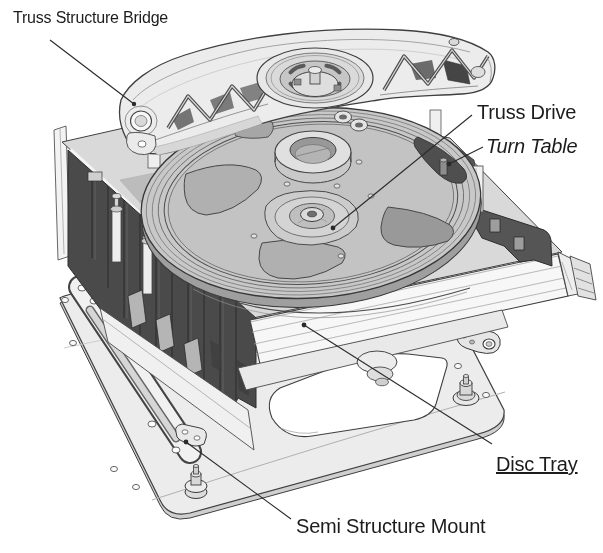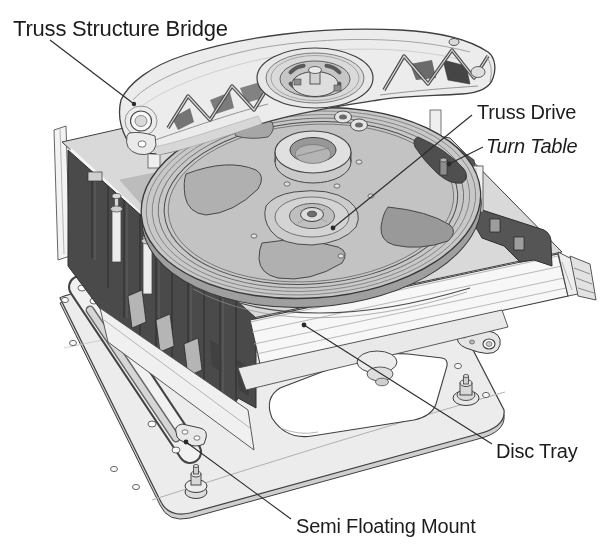--- a/index.html
+++ b/index.html
@@ -306,18 +306,18 @@
     <g fill="#2b2b2b" stroke="none">
       <circle cx="134" cy="104" r="2.2"></circle>
       <circle cx="333" cy="228" r="2.4"></circle>
       <circle cx="449" cy="164" r="2.4"></circle>
       <circle cx="304" cy="325" r="2.4"></circle>
       <circle cx="186" cy="442" r="2.4"></circle>
     </g>
   </g>
 </svg>
 
-  <div class="callout" style="left:13px;top:17px;font-size:22px;">Truss Structure Bridge</div>
+  <div class="callout" style="left:13px;top:10px;font-size:16px;">Truss Structure Bridge</div>
   <div class="callout" style="left:477px;top:102px;">Truss Drive</div>
   <div class="callout" style="left:486px;top:136px;font-style:italic;">Turn Table</div>
-  <div class="callout" style="left:496px;top:441px;">Disc Tray</div>
-  <div class="callout" style="left:296px;top:516px;">Semi Floating Mount</div>
+  <div class="callout" style="left:496px;top:454px;text-decoration:underline;">Disc Tray</div>
+  <div class="callout" style="left:296px;top:516px;">Semi Structure Mount</div>
 </div>
 
 </body></html>

